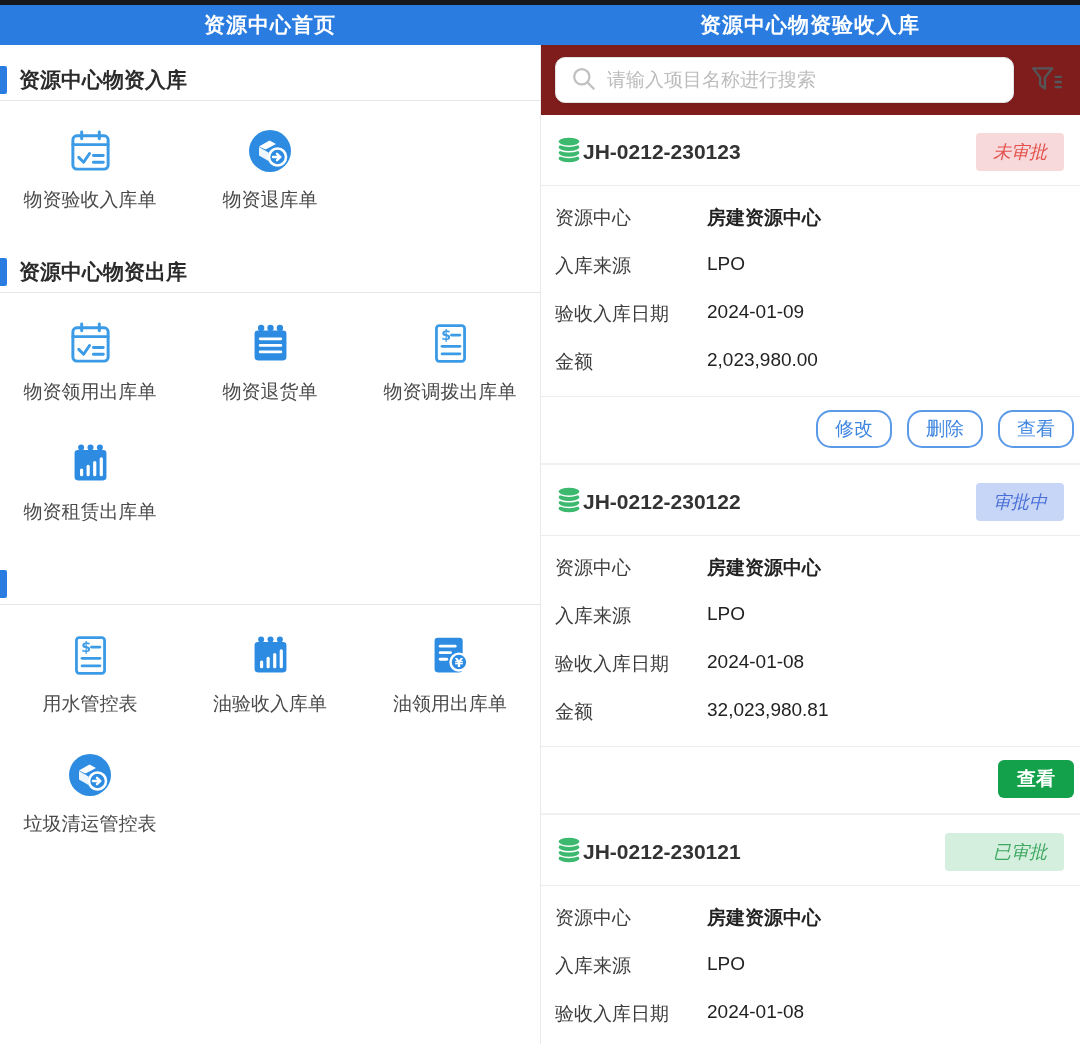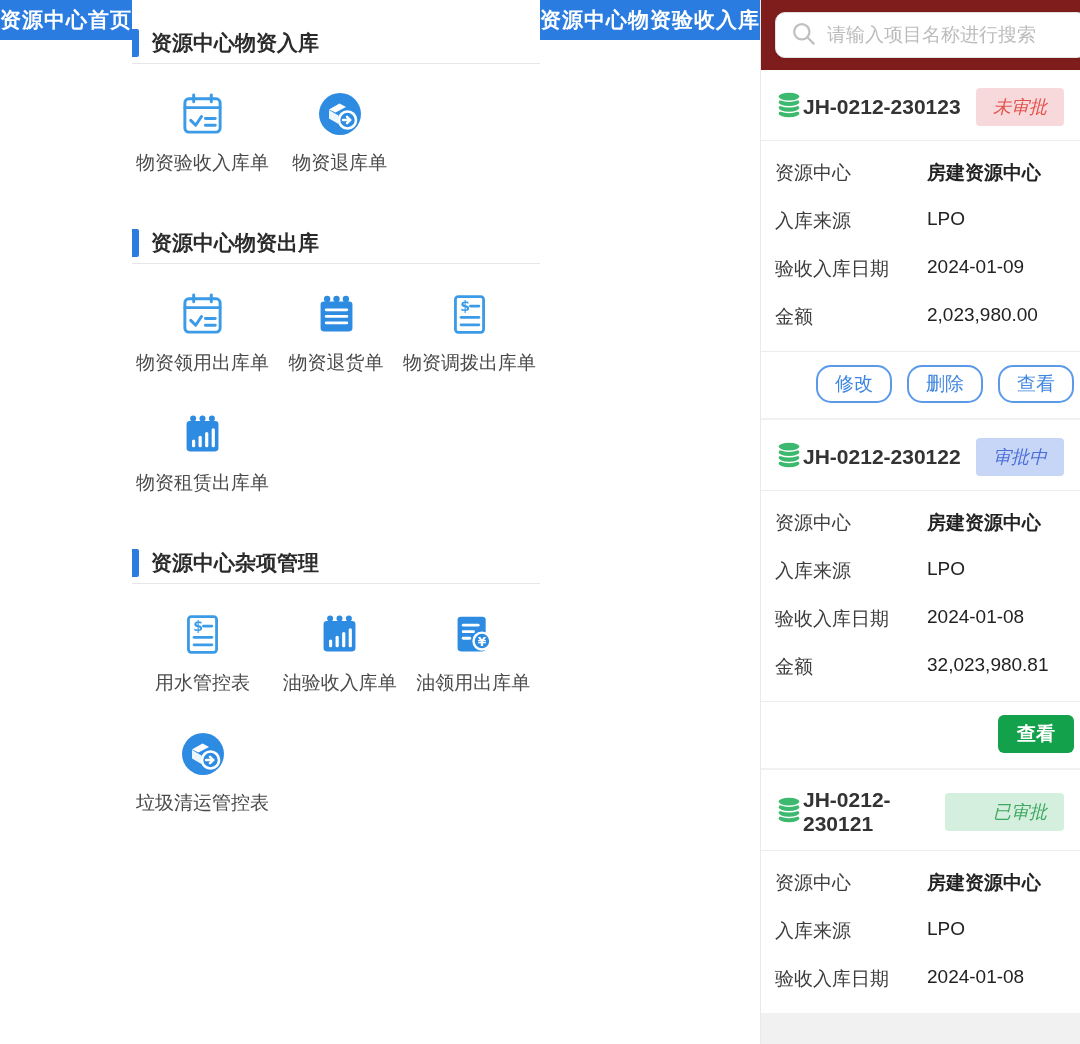--- a/index.html
+++ b/index.html
@@ -1,27 +1,27 @@
 <!DOCTYPE html>
 <html style="--header-blue: #2a7ce1; --icon-blue: #2d8ce2; --icon-blue-light: #3b9be6; --green: #14a14b; --db-green: #3cb96e; --status-rejected-bg: #f8d9db; --status-rejected-text: #e2514b; --status-pending-bg: #c7d5f6; --status-pending-text: #4a70d8; --status-approved-bg: #d5efde; --status-approved-text: #3fa862;"><head>
 <meta charset="utf-8">
 <style>
   * { margin:0; padding:0; box-sizing:border-box; }
   html,body { width:1080px; height:1044px; overflow:hidden; background:#fff;
     font-family:"Liberation Sans","DejaVu Sans",sans-serif; color:#333; }
   .app { display:flex; width:1080px; height:1044px; }
-  .panel { width:540px; height:1044px; display:flex; flex-direction:row; background:#fff; }
+  .panel { width:540px; height:1044px; display:flex; flex-direction:column; background:#fff; }
   .top-strip { height:5px; background:#16181d; flex:0 0 auto; }
   .appbar { height:40px; background:var(--header-blue,#2a7ce1); display:flex; align-items:center; justify-content:center; flex:0 0 auto; }
   .appbar h1 { color:#fff; font-size:21px; font-weight:bold; letter-spacing:1px; }
   .panel-content { flex:1; overflow:hidden; background:#fff; }
   .right-content { border-left:1px solid #e9e9e9; display:flex; flex-direction:column; background:#f1f1f2; }
 
   
-  .section { padding-top:22px; }
+  .section { padding-top:14px; }
   .section-header { display:flex; align-items:center; height:42px; border-bottom:1px solid #e6e6e6; }
   .section-bar { width:7px; height:28px; background:var(--header-blue,#2a7ce1); border-radius:0 2px 2px 0; margin-right:12px; }
   .section-title { font-size:21px; font-weight:bold; color:#2b2b2b; }
   .grid { display:grid; grid-template-columns:repeat(3,1fr); padding:6px 0 10px 0; }
   .grid-item { display:flex; flex-direction:column; align-items:center; padding:20px 4px 14px 4px; cursor:pointer; }
   .grid-item .icon { height:48px; display:flex; align-items:center; justify-content:center; }
   .item-label { margin-top:12px; font-size:19px; color:#4a4a4a; white-space:nowrap; }
 
   
   .search-row { background:#7f1d1d; display:flex; align-items:center; gap:10px; padding:12px 12px 12px 14px; flex:0 0 auto; }
@@ -165,21 +165,20 @@
                   </g>
                 </svg>
               </span>
               <span class="item-label">物资租赁出库单</span>
             </div>
           </div>
         </div>
         <div class="section">
           <div class="section-header">
             <span class="section-bar"></span>
-            <span class="section-title">资源中心杂项管理</span>
           </div>
           <div class="grid">
             <div class="grid-item">
               <span class="icon">
                 <svg viewBox="0 0 48 48" width="45" height="45">
                   <rect x="9" y="5" width="30" height="38" rx="3" fill="none" stroke="#3b9be6" stroke-width="3"></rect>
                   <text x="14" y="20" font-size="15" font-weight="bold" fill="#3b9be6" font-family="DejaVu Sans,sans-serif">$</text>
                   <g stroke="#3b9be6" stroke-width="3" stroke-linecap="round">
                     <line x1="25" y1="15" x2="34" y2="15"></line>
                     <line x1="15" y1="27" x2="34" y2="27"></line>

